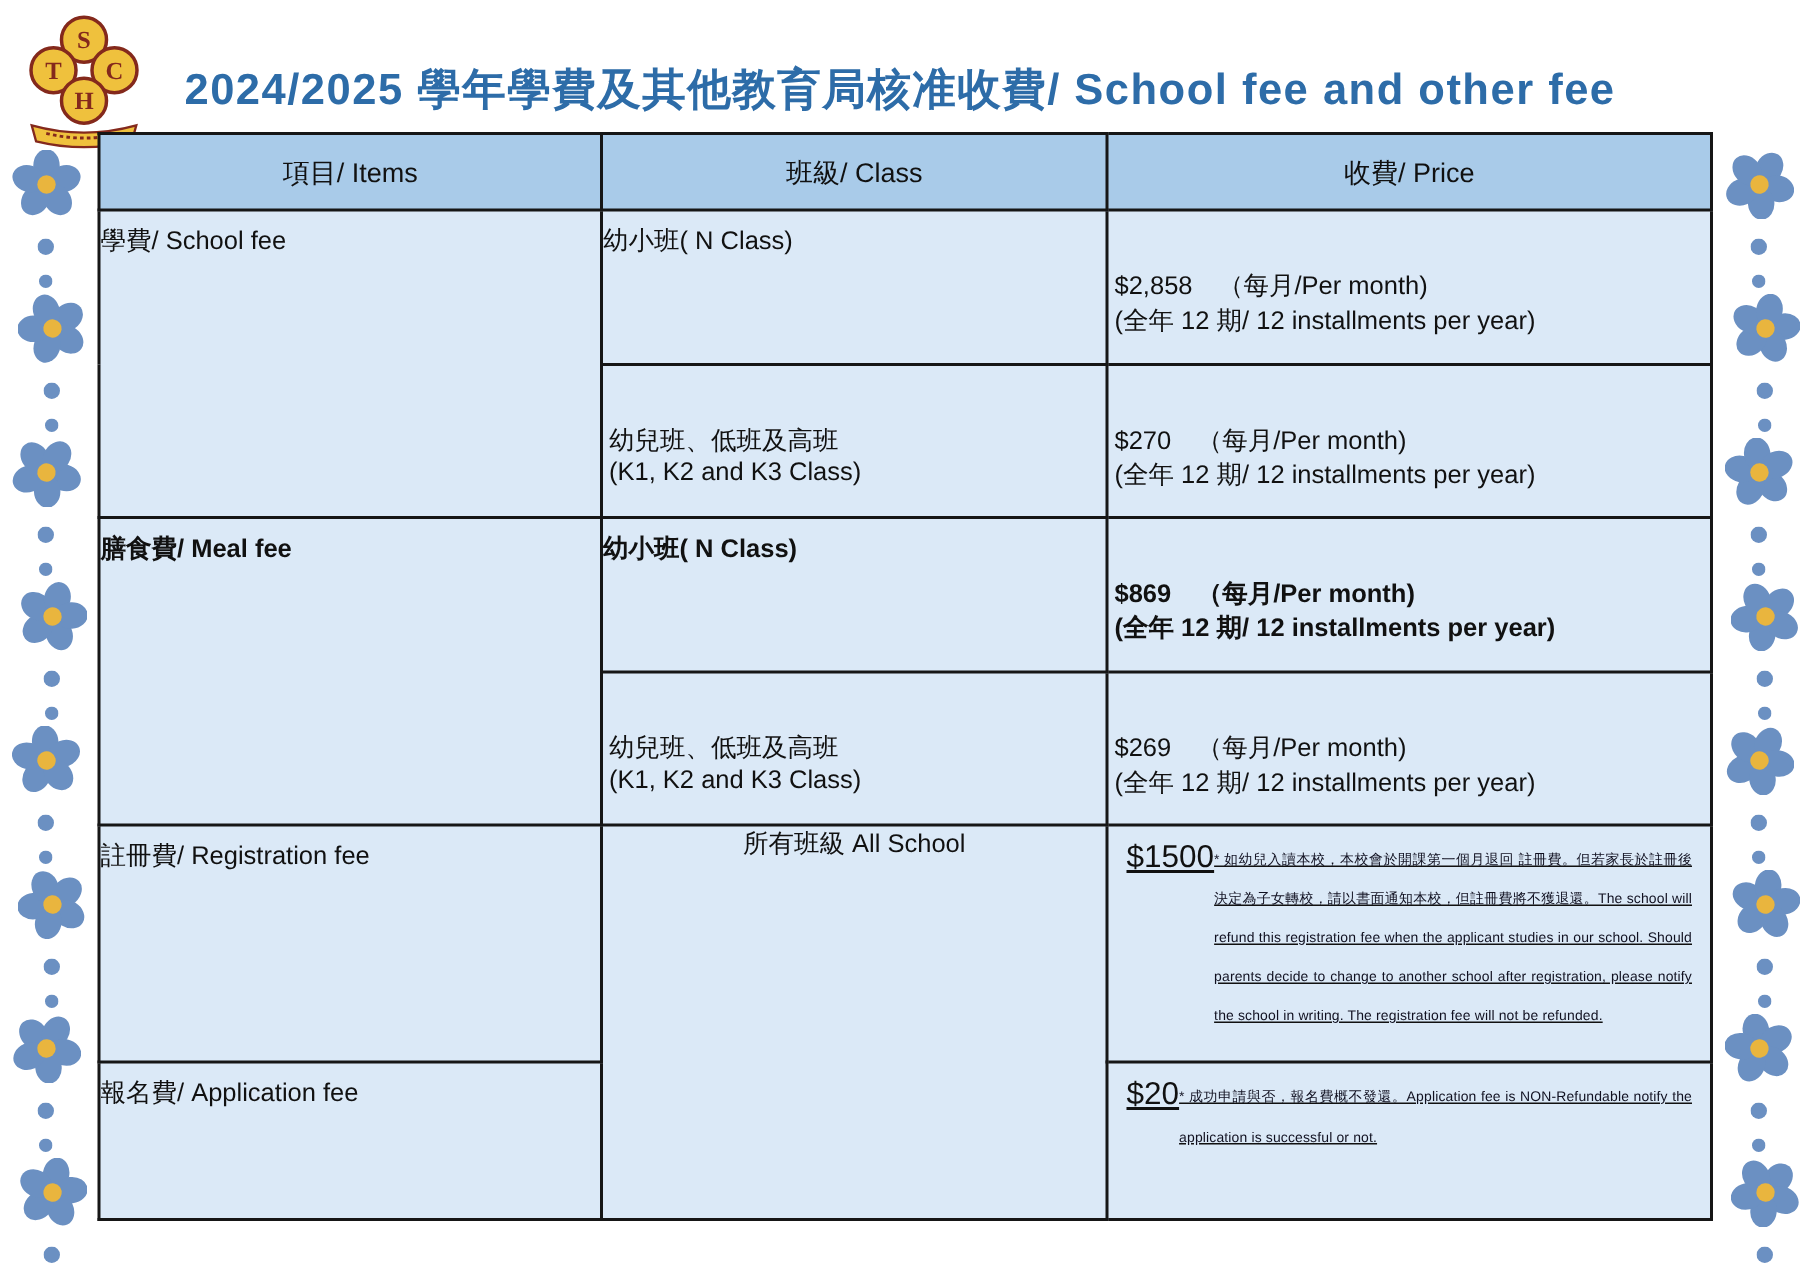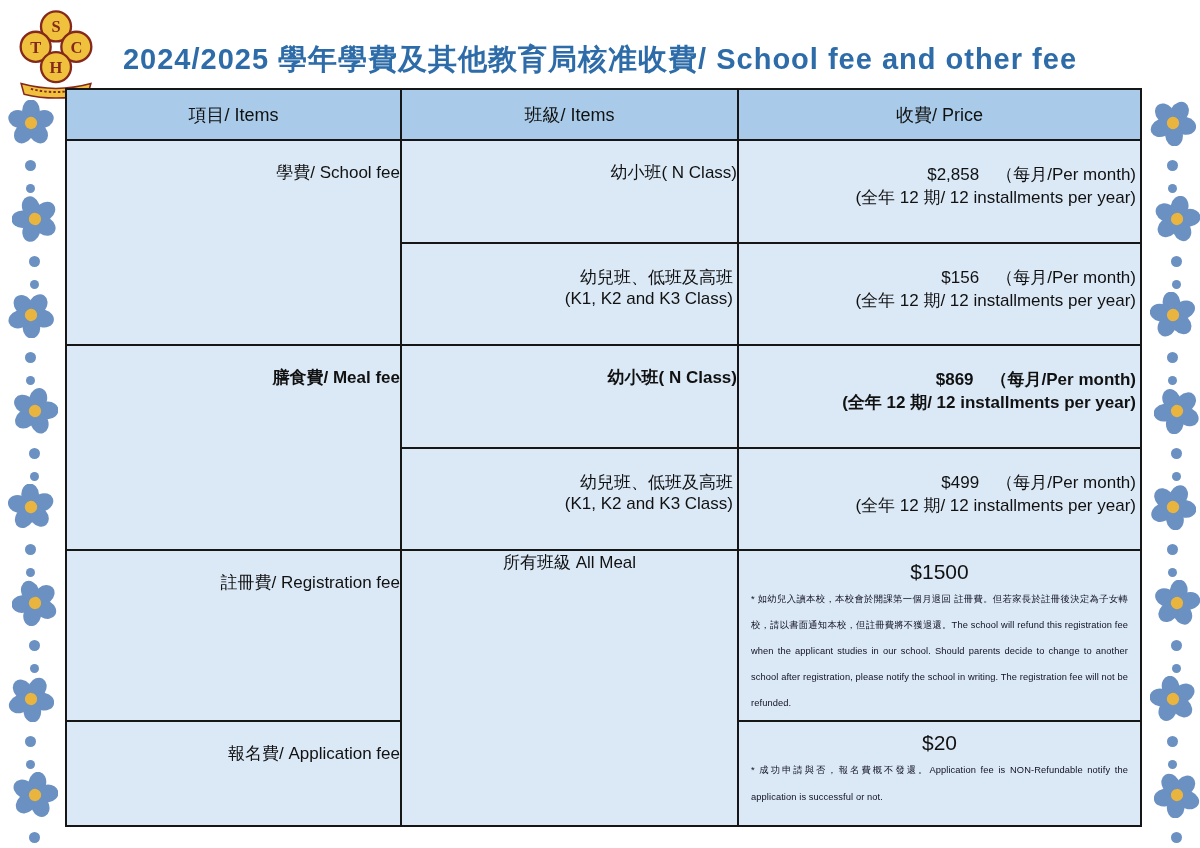--- a/index.html
+++ b/index.html
@@ -33,33 +33,34 @@
     border:2px solid #161616;
     padding:0;vertical-align:top;
     background:var(--cell-bg,#dbe9f7);
     font-size:17px;
   }
   table.fee-table th{
     background:var(--header-bg,#a9cbe9);
     height:49px;vertical-align:middle;text-align:center;
     font-weight:normal;font-size:18px;
   }
-  .cell-pad-top{display:block;padding-top:20px;text-align:right;}
+  .cell-pad-top{display:block;padding-top:8px;text-align:left;}
   .two-line{
     display:flex;flex-direction:column;justify-content:space-between;
     box-sizing:border-box;height:100%;
-    padding:22px 4px 16px;text-align:right;
+    padding:38px 4px 16px;text-align:left;
   }
   .two-line .sub{font-size:17px;}
   .r1{height:103px;} .r2{height:102px;} .r3{height:103px;font-weight:bold;}
   .r4{height:102px;} .r5{height:158px;} .r6{height:105px;}
   td.mid-center{vertical-align:middle;text-align:center;}
   .price-note-cell{
-    display:flex;flex-direction:column;box-sizing:border-box;height:100%;
+    display:flex;box-sizing:border-box;height:100%;
     padding:9px 12px 4px;
+    text-decoration:underline;
   }
   .big-price{text-align:center;font-size:21px;margin-bottom:2px;}
   .note{
     font-size:9.3px;line-height:26px;text-align:justify;
     letter-spacing:0.1px;color:#101020;
   }
   .note-small{line-height:27px;}
 </style>
 </head>
 <body style="--title-color: #2d6ca8; --header-bg: #a9cbe9; --cell-bg: #dbe9f7;">
@@ -377,21 +378,21 @@
 <div class="fee-table-wrap">
   <table class="fee-table">
     <colgroup>
         <col style="width:335px">
         <col style="width:337px">
         <col style="width:403px">
       </colgroup>
     <tbody>
         <tr>
       <th>項目/ Items</th>
-      <th>班級/ Items</th>
+      <th>班級/ Class</th>
       <th>收費/ Price</th>
     </tr>
 
     <tr class="r1">
       <td rowspan="2">
         <span class="cell-pad-top">學費/ School fee</span>
       </td>
       <td>
         <span class="cell-pad-top">幼小班( N Class)</span>
       </td>
@@ -405,21 +406,21 @@
 
     <tr class="r2">
       <td>
         <div class="two-line">
           <div>幼兒班、低班及高班</div>
           <div>(K1, K2 and K3 Class)</div>
         </div>
       </td>
       <td>
         <div class="two-line">
-          <div>$156　（每月/Per month)</div>
+          <div>$270　（每月/Per month)</div>
           <div class="sub">(全年 12 期/ 12 installments per year)</div>
         </div>
       </td>
     </tr>
 
     <tr class="r3">
       <td rowspan="2">
         <span class="cell-pad-top">膳食費/ Meal fee</span>
       </td>
       <td>
@@ -435,32 +436,32 @@
 
     <tr class="r4">
       <td>
         <div class="two-line">
           <div>幼兒班、低班及高班</div>
           <div>(K1, K2 and K3 Class)</div>
         </div>
       </td>
       <td>
         <div class="two-line">
-          <div>$499　（每月/Per month)</div>
+          <div>$269　（每月/Per month)</div>
           <div class="sub">(全年 12 期/ 12 installments per year)</div>
         </div>
       </td>
     </tr>
 
     <tr class="r5">
       <td>
         <span class="cell-pad-top">註冊費/ Registration fee</span>
       </td>
       <td rowspan="2" class="mid-center">
-        <span>所有班級 All Meal</span>
+        <span>所有班級 All School</span>
       </td>
       <td>
         <div class="price-note-cell">
           <div class="big-price">$1500</div>
           <div class="note">* 如幼兒入讀本校，本校會於開課第一個月退回 註冊費。但若家長於註冊後決定為子女轉校，請以書面通知本校，但註冊費將不獲退還。The school will refund this registration fee when the applicant studies in our school. Should parents decide to change to another school after registration, please notify the school in writing. The registration fee will not be refunded.</div>
         </div>
       </td>
     </tr>
 
     <tr class="r6">

